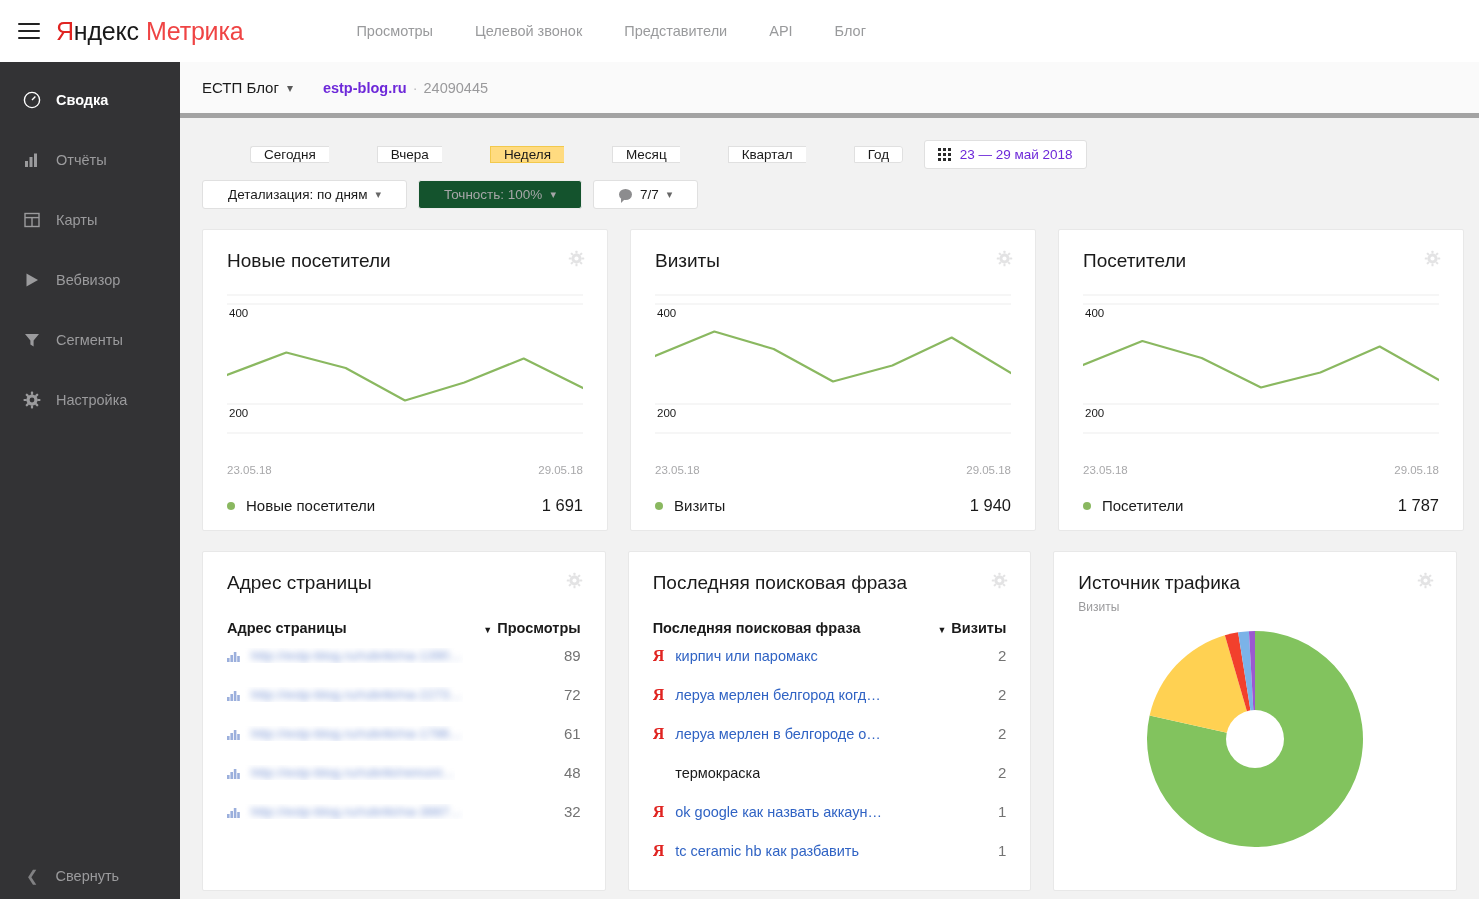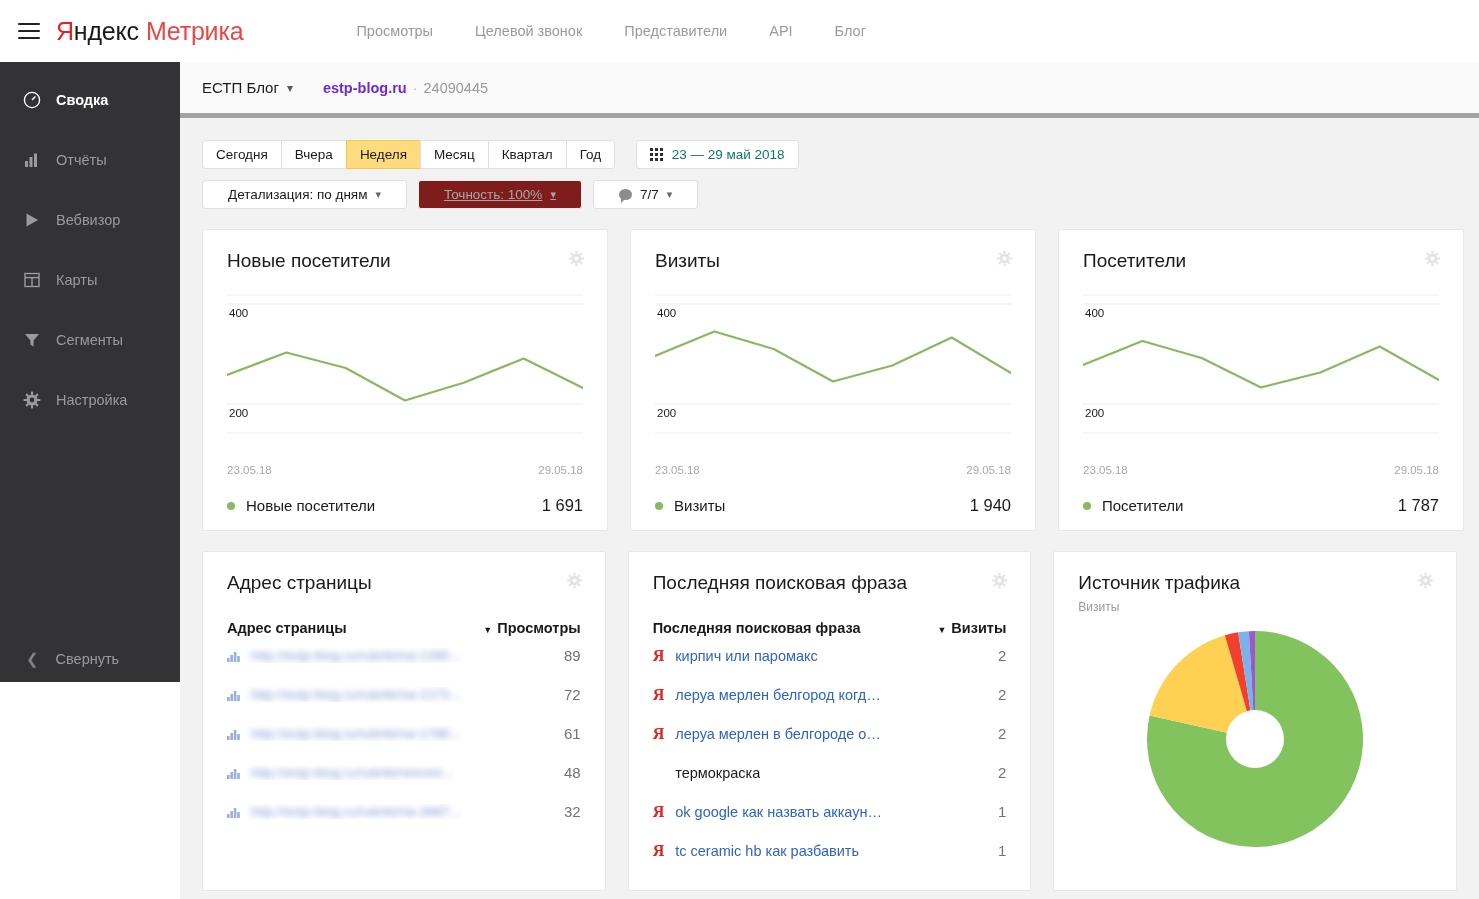--- a/index.html
+++ b/index.html
@@ -29,21 +29,21 @@
   .logo-metrika { color: #ef4444; font-weight: 300; margin-left: 7px; }
 
   .topnav { display: flex; align-items: center; margin-left: 92px; gap: 0px; }
   .topnav a {
     color: #999a9c; font-size: 14.5px; text-decoration: none;
     padding: 6px 21px; white-space: nowrap;
   }
 
   
   .sidebar {
-    position: absolute; top: 62px; left: 0; width: 180px; height: 620px;
+    position: absolute; top: 62px; left: 0; width: 180px; height: 837px;
     background: #333335;
   }
   .side-item {
     display: flex; align-items: center; height: 40px;
     padding-left: 22px; color: #9b9b9d; font-size: 14.5px; cursor: pointer;
     margin-top: 0;
   }
   .side-item.first { margin-top: 18px; }
   .side-item + .side-item { margin-top: 20px; }
   .side-item.active { color: #ffffff; font-weight: bold; }
@@ -70,40 +70,40 @@
   .crumb-main .cd { margin-left: 8px; color: #5a5a5a; font-size: 12px; }
   .crumb-site { margin-left: 30px; font-size: 14.5px; color: #9a9a9c; cursor: pointer; }
   .crumb-site b { font-weight: bold; color: #6d28d9; }
   .crumb-dot { color: #b9b9bb; margin: 0 6px; }
 
   .filters { padding: 22px 22px 0 22px; background: #f2f2f2; }
   .seg { display: inline-flex; border-radius: 3px; overflow: hidden; vertical-align: middle; }
   .seg button {
     background: #fff; border: 1px solid #e0e0e0; border-right: none;
     font-family: inherit; font-size: 13.5px; color: #1a1a1a;
-    padding: 0 13px; height: 29px; cursor: pointer;
+    padding: 0 13px; height: 17px; cursor: pointer; margin-left: 48px;
   }
   .seg button:first-child { border-radius: 3px 0 0 3px; }
   .seg button:last-child { border-right: 1px solid #e0e0e0; border-radius: 0 3px 3px 0; }
   .seg button.on { background: #ffdb80; border-color: #f2c94c; }
   .daterange {
     display: inline-flex; align-items: center; vertical-align: middle;
     margin-left: 16px; height: 29px; background: #fff;
     border: 1px solid #e0e0e0; border-radius: 3px; padding: 0 13px;
-    font-size: 13.5px; color: #0f766e; cursor: pointer;
+    font-size: 13.5px; color: #6d28d9; cursor: pointer;
   }
   .caldots { display: grid; grid-template-columns: repeat(3, 3px); grid-gap: 2px; margin-right: 9px; }
   .caldots i { width: 3px; height: 3px; background: #2b2b2b; display: block; }
   .row2 { margin-top: 11px; display: flex; align-items: center; gap: 11px; }
   .pill {
     display: inline-flex; align-items: center; height: 29px;
     background: #fff; border: 1px solid #e0e0e0; border-radius: 3px;
     padding: 0 25px; font-size: 13.5px; color: #1a1a1a; cursor: pointer;
   }
-  .pill.muted { background: #7f1d1d; border-color: #ececec; color: #a6a6a8; text-decoration: underline; }
+  .pill.muted { background: #14532d; border-color: #ececec; color: #a6a6a8; }
   .pill .cd { margin-left: 8px; font-size: 11px; color: #666; }
   .pill.muted .cd { color: #a6a6a8; }
   .bubble {
     width: 13px; height: 11px; background: #8c8c8e; border-radius: 7px/6px;
     position: relative; margin-right: 8px;
   }
   .bubble:after {
     content:""; position: absolute; bottom: -3px; left: 2px;
     border-left: 4px solid #8c8c8e; border-bottom: 4px solid transparent;
   }
@@ -209,35 +209,35 @@
             <rect x="6.5" y="6" width="3" height="10" fill="#9b9b9d"></rect>
             <rect x="11" y="2.5" width="3" height="13.5" fill="#9b9b9d"></rect>
           </svg>
       </span>
       <span>Отчёты</span>
     </div>
 
     <div class="side-item">
       <span class="side-ico">
         <svg width="18" height="18" viewBox="0 0 18 18">
-            <polygon points="3.5,2.5 15,9 3.5,15.5" fill="#9b9b9d"></polygon>
-          </svg>
-      </span>
-      <span>Вебвизор</span>
-    </div>
-
-    <div class="side-item">
-      <span class="side-ico">
-        <svg width="18" height="18" viewBox="0 0 18 18">
             <rect x="2" y="2.5" width="14" height="13" fill="none" stroke="#9b9b9d" stroke-width="1.4"></rect>
             <line x1="2" y1="6.6" x2="16" y2="6.6" stroke="#9b9b9d" stroke-width="1.4"></line>
             <line x1="9" y1="6.6" x2="9" y2="15.5" stroke="#9b9b9d" stroke-width="1.4"></line>
           </svg>
       </span>
       <span>Карты</span>
+    </div>
+
+    <div class="side-item">
+      <span class="side-ico">
+        <svg width="18" height="18" viewBox="0 0 18 18">
+            <polygon points="3.5,2.5 15,9 3.5,15.5" fill="#9b9b9d"></polygon>
+          </svg>
+      </span>
+      <span>Вебвизор</span>
     </div>
 
     <div class="side-item">
       <span class="side-ico">
         <svg width="18" height="18" viewBox="0 0 18 18">
             <polygon points="2,3 16,3 10.6,9.6 10.6,15.5 7.4,13.4 7.4,9.6" fill="#9b9b9d"></polygon>
           </svg>
       </span>
       <span>Сегменты</span>
     </div>

